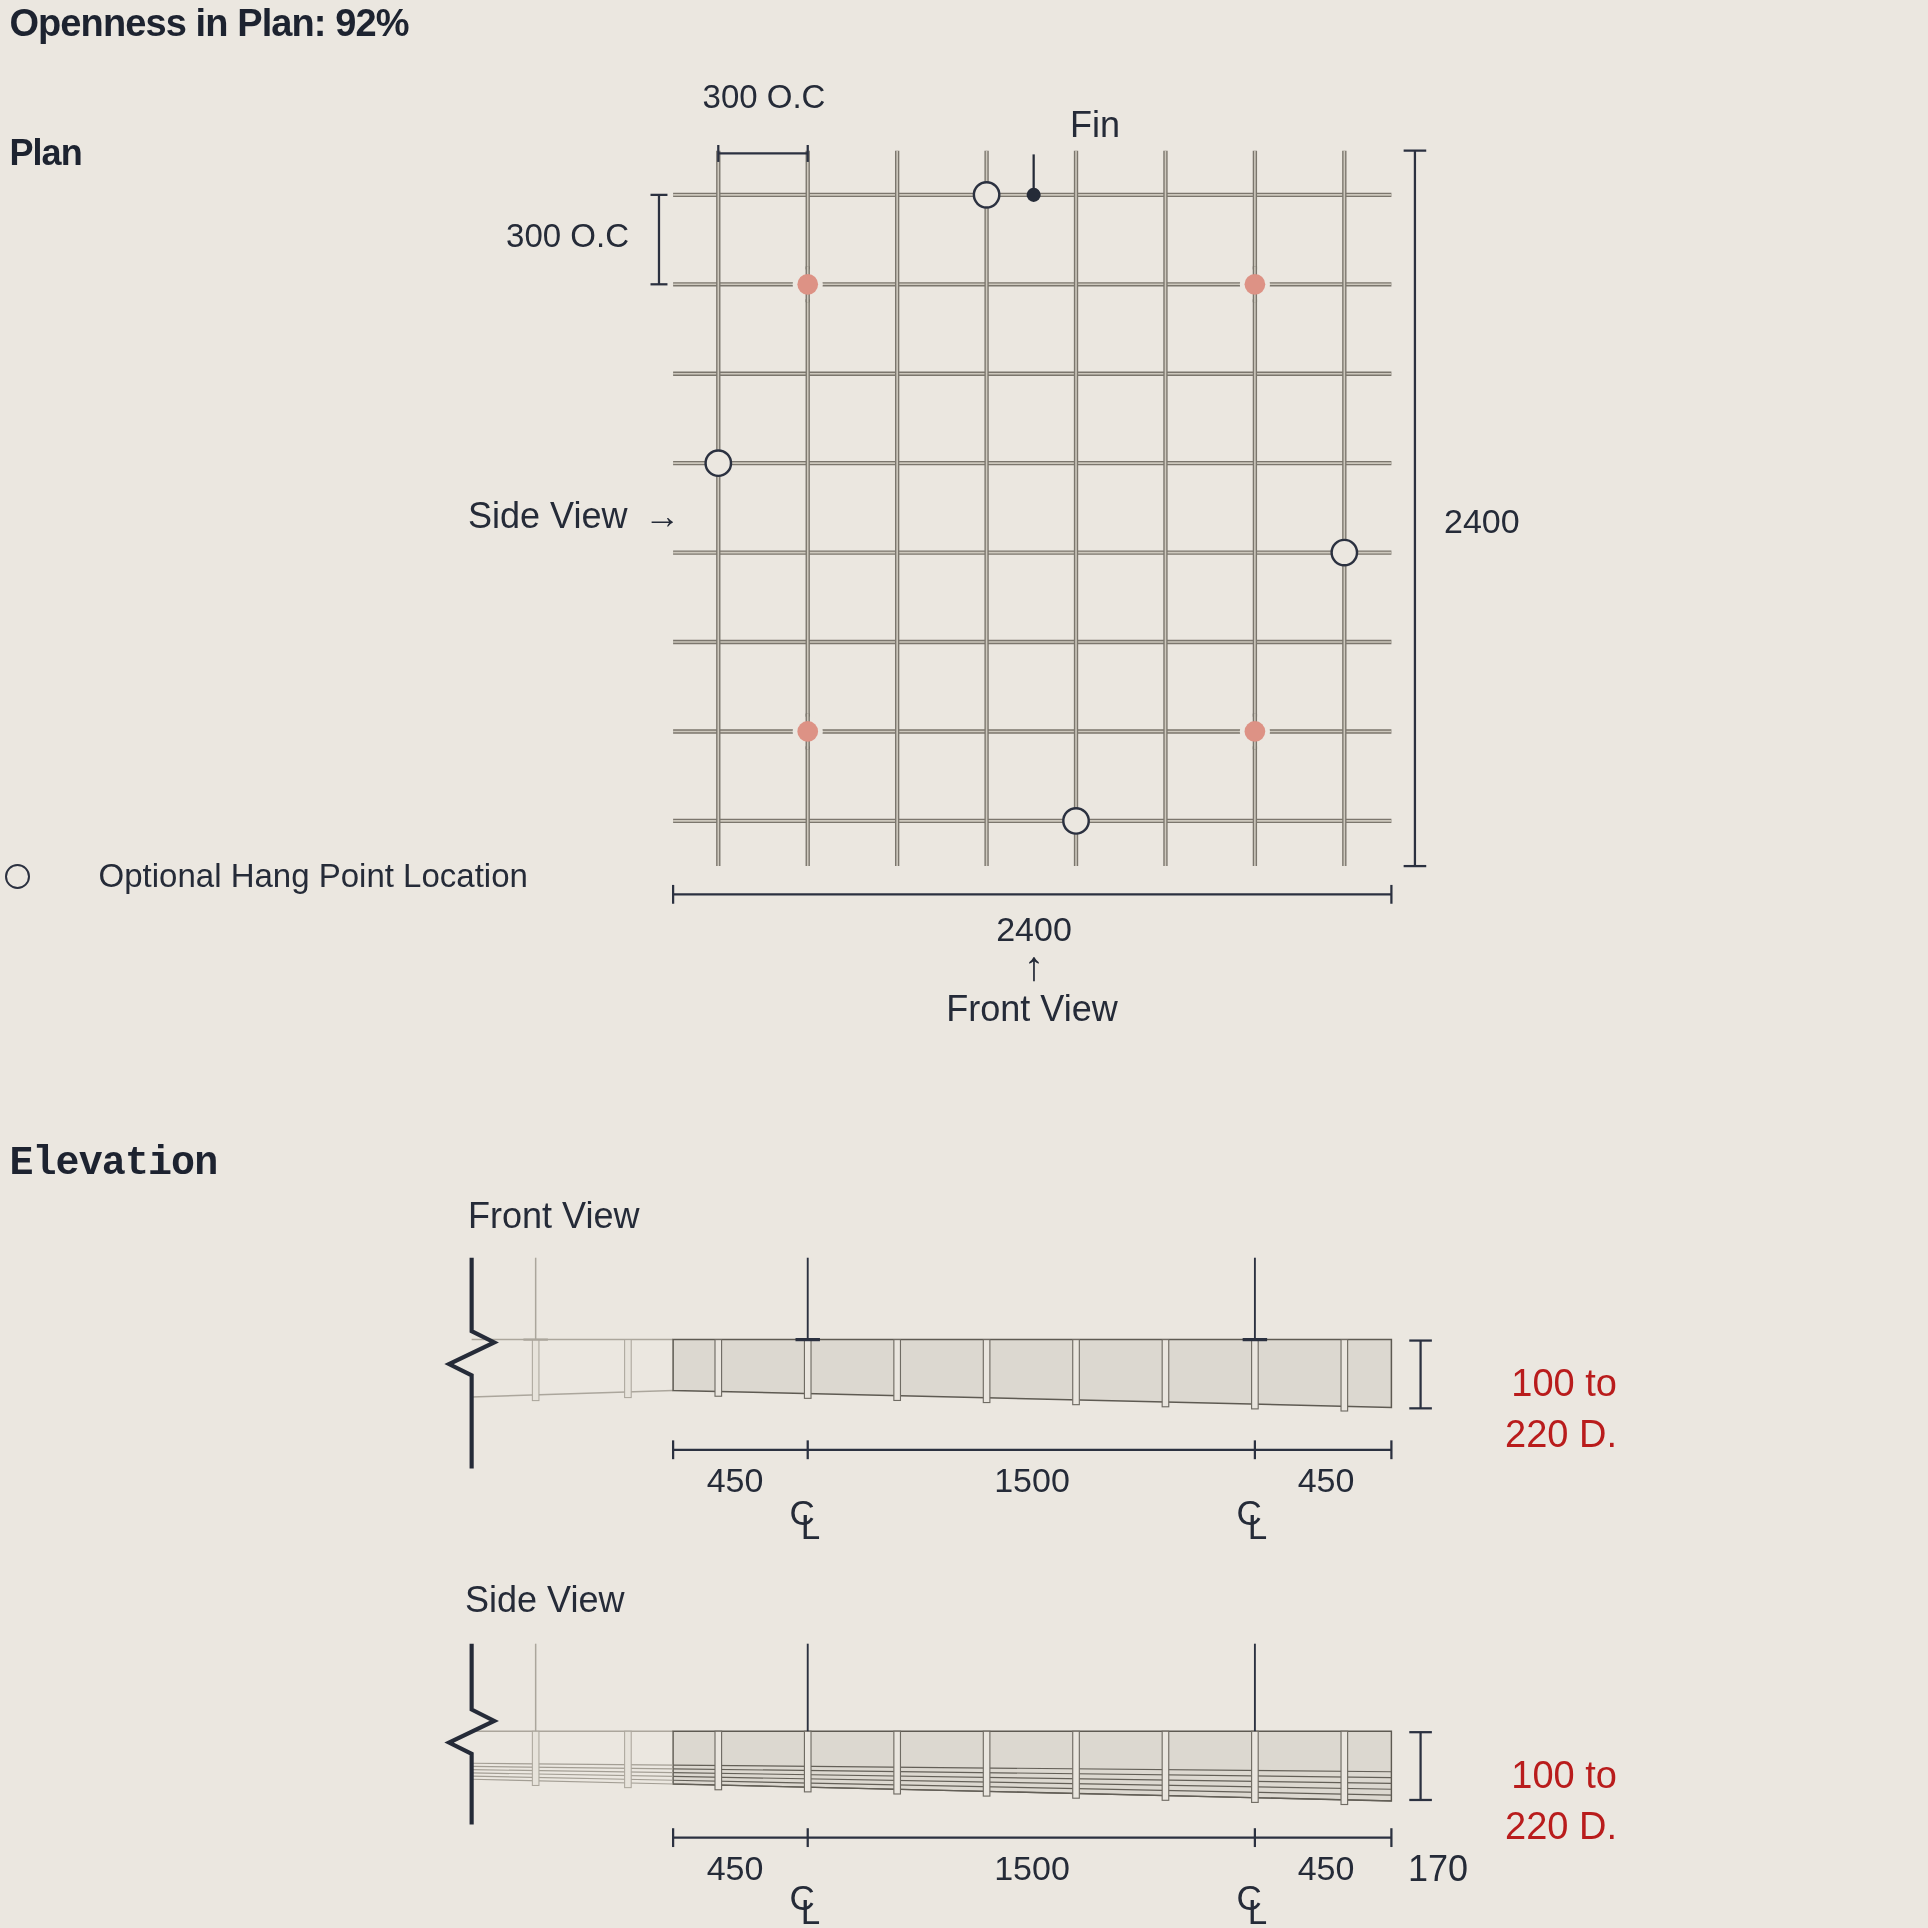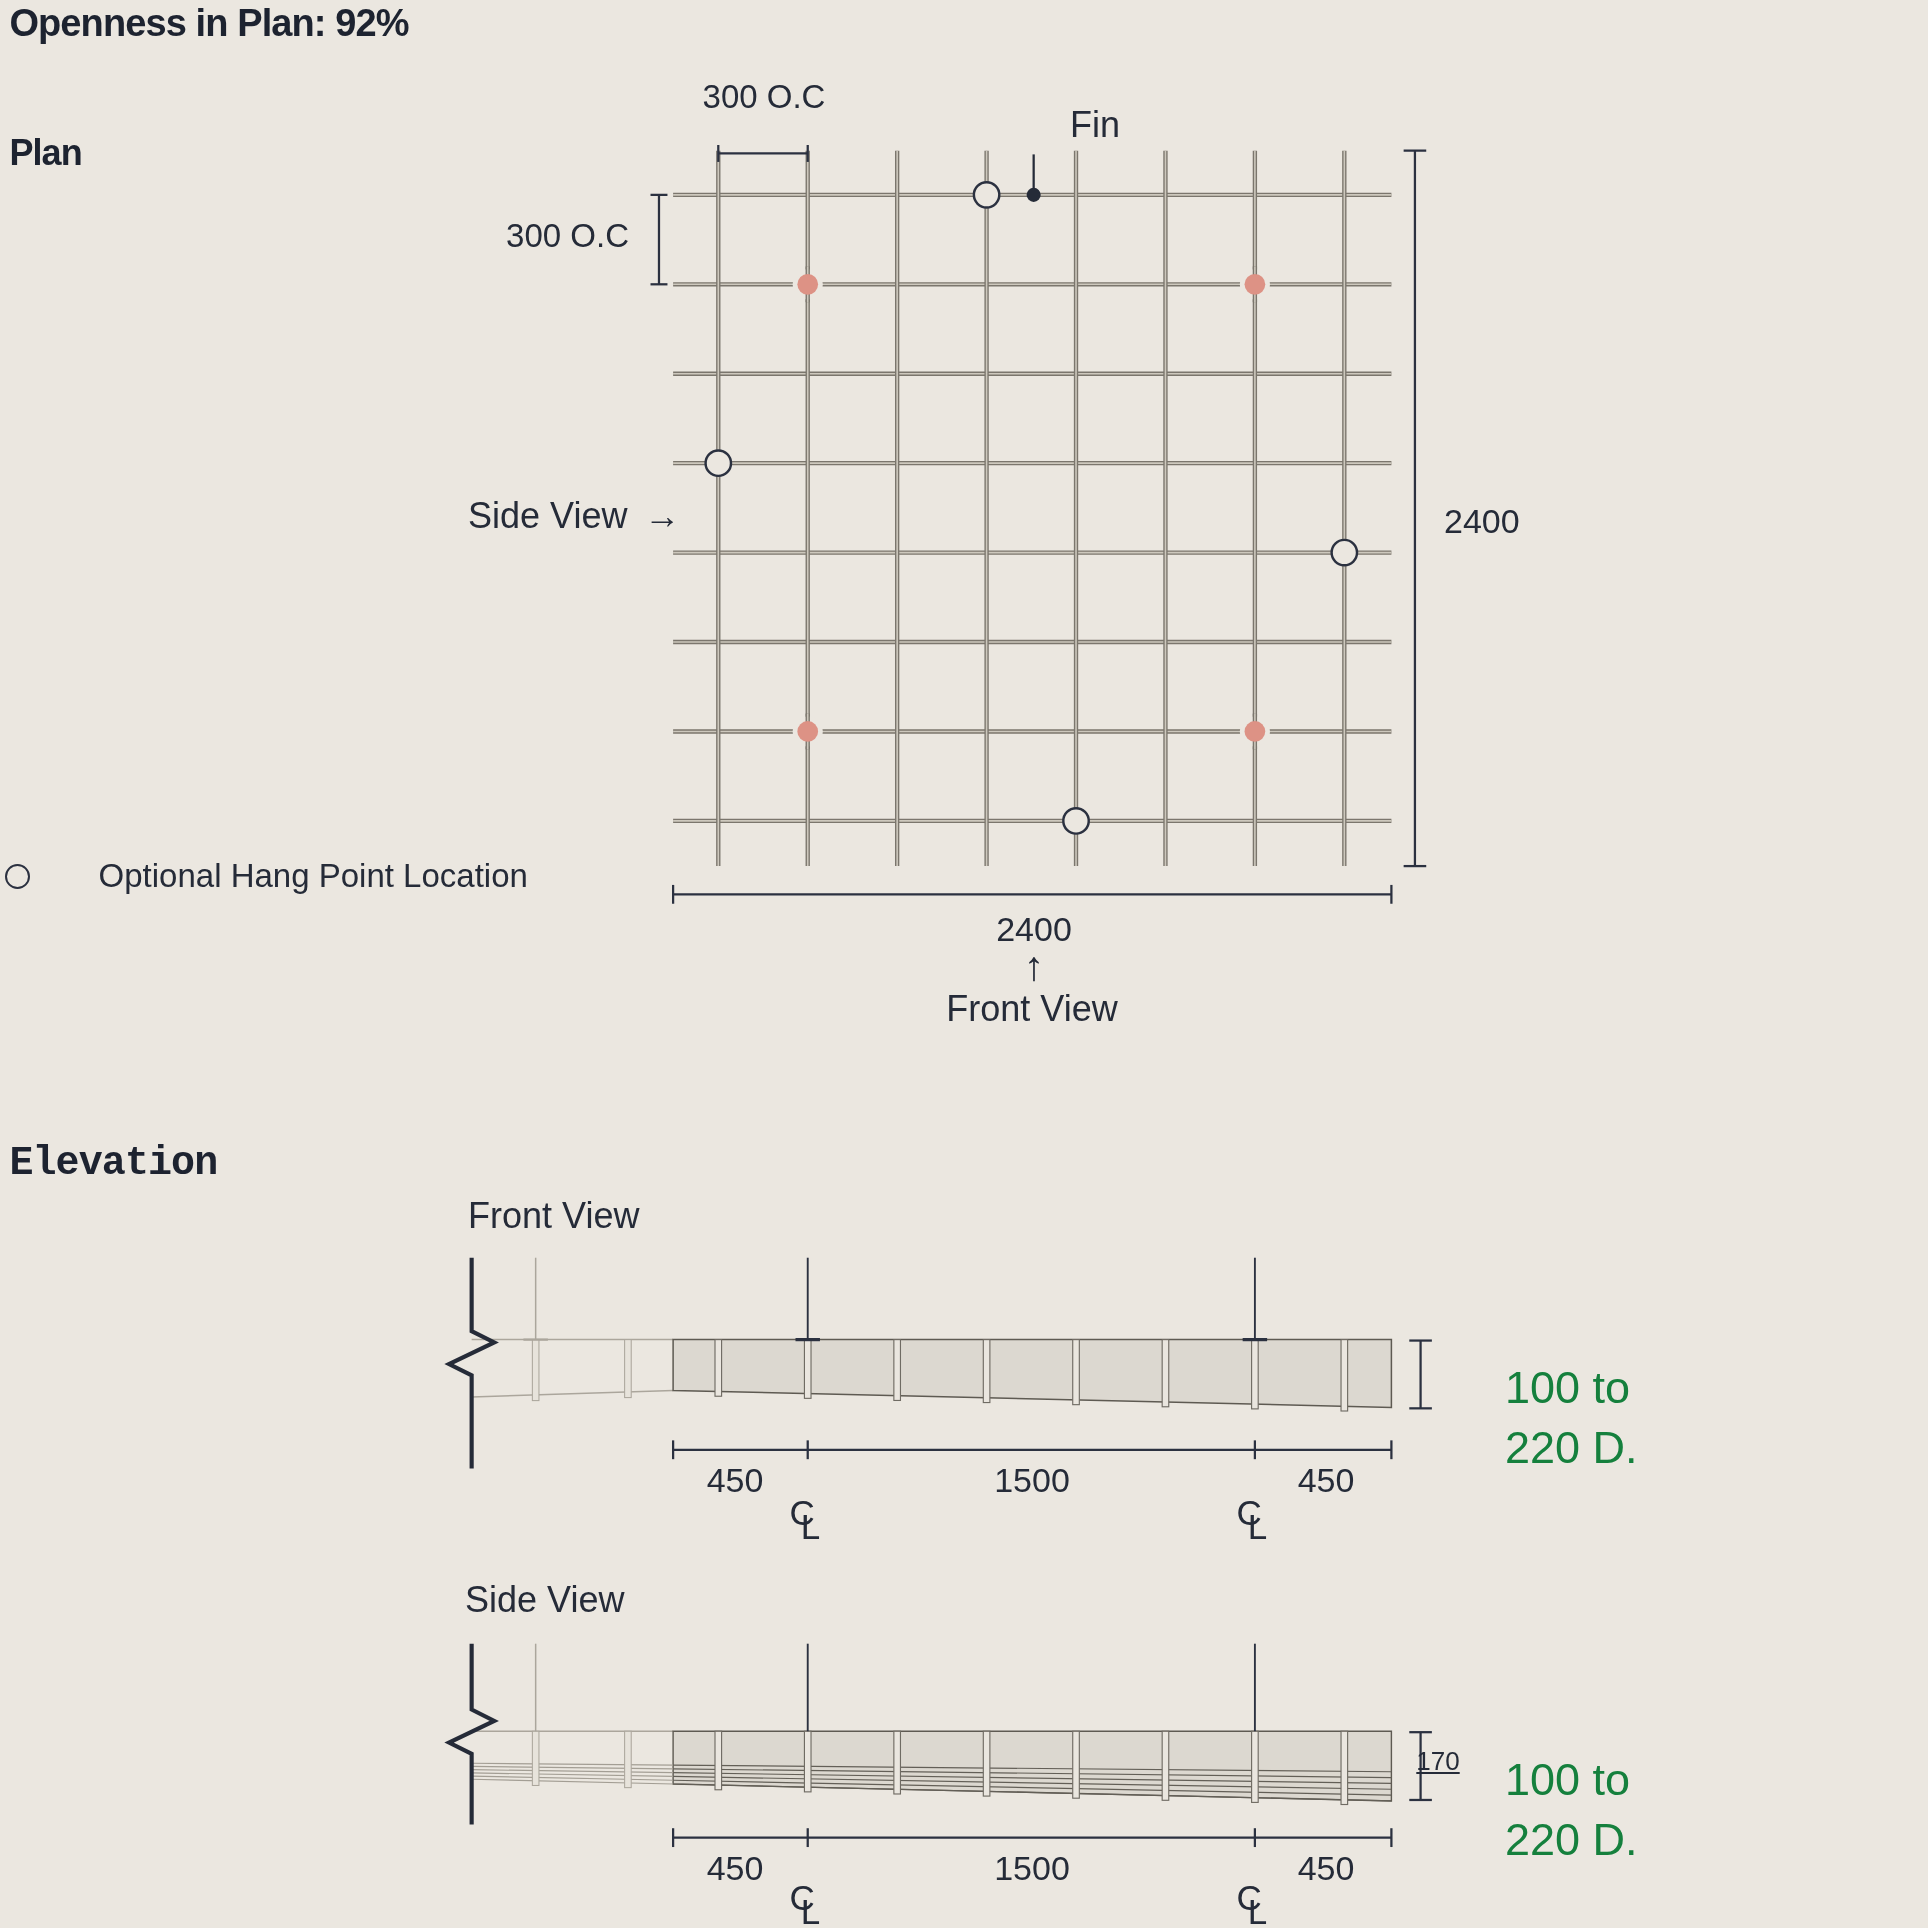--- a/index.html
+++ b/index.html
@@ -15,21 +15,21 @@
   .vlabel{font-size:36px;}
   .head{position:absolute;font-weight:700;letter-spacing:-0.9px;color:#1d2330;white-space:nowrap;}
   .legend-row{position:absolute;display:flex;align-items:center;gap:20px;height:43px;}
   .dot{width:25.4px;height:25.4px;border-radius:50%;background:#dd9285;flex:0 0 auto;}
   .ring{width:21px;height:21px;border-radius:50%;background:transparent;border:2.8px solid #2b3140;flex:0 0 auto;margin:0 0.9px;}
   .arrow-gap{display:inline-block;margin-left:17px;}
   .cl-sym{position:absolute;width:41px;height:55px;transform:translateX(-50%);font-size:35px;color:#252b38;}
   .cl-sym span{position:absolute;}
   .cl-sym .c-part{left:0;top:0;}
   .cl-sym .l-part{left:11.3px;top:14px;}
-  .depth-lbl{position:absolute;font-size:45px;line-height:1.34;color:#15803d;white-space:nowrap;}
+  .depth-lbl{position:absolute;font-size:38px;line-height:1.34;color:#b91c1c;white-space:nowrap;text-align:right;}
 </style>
 </head>
 <body>
 
 <div class="canvas">
 
   <svg class="draw" id="drawing" viewBox="0 0 2048 2048">
       <g>
         <line x1="715" y1="207" x2="1478" y2="207" stroke="#7b766d" stroke-width="4.6" stroke-linecap="butt"></line>
         <line x1="715" y1="207" x2="1478" y2="207" stroke="#cdc8bd" stroke-width="1.7" stroke-linecap="butt"></line>
@@ -217,20 +217,20 @@
   <div class="cl-sym" style="left:810px;top:1878px;">
     <span class="c-part">C</span>
     <span class="l-part">L</span>
   </div>
   <div class="lbl c" style="left:1032px;top:1849px;font-size:34px;">1500</div>
   <div class="cl-sym" style="left:1257px;top:1878px;">
     <span class="c-part">C</span>
     <span class="l-part">L</span>
   </div>
   <div class="lbl c" style="left:1326px;top:1849px;font-size:34px;">450</div>
-  <div class="lbl c" style="left:1438px;top:1747px;font-size:26px;text-decoration:underline;">170</div>
+  <div class="lbl c" style="left:1438px;top:1849px;font-size:36px;">170</div>
   <div class="depth-lbl" style="left:1505px;top:1750px;">
     <div>100 to</div>
     <div>220 D.</div>
   </div>
 
 </div>
 
 
 </body></html>

